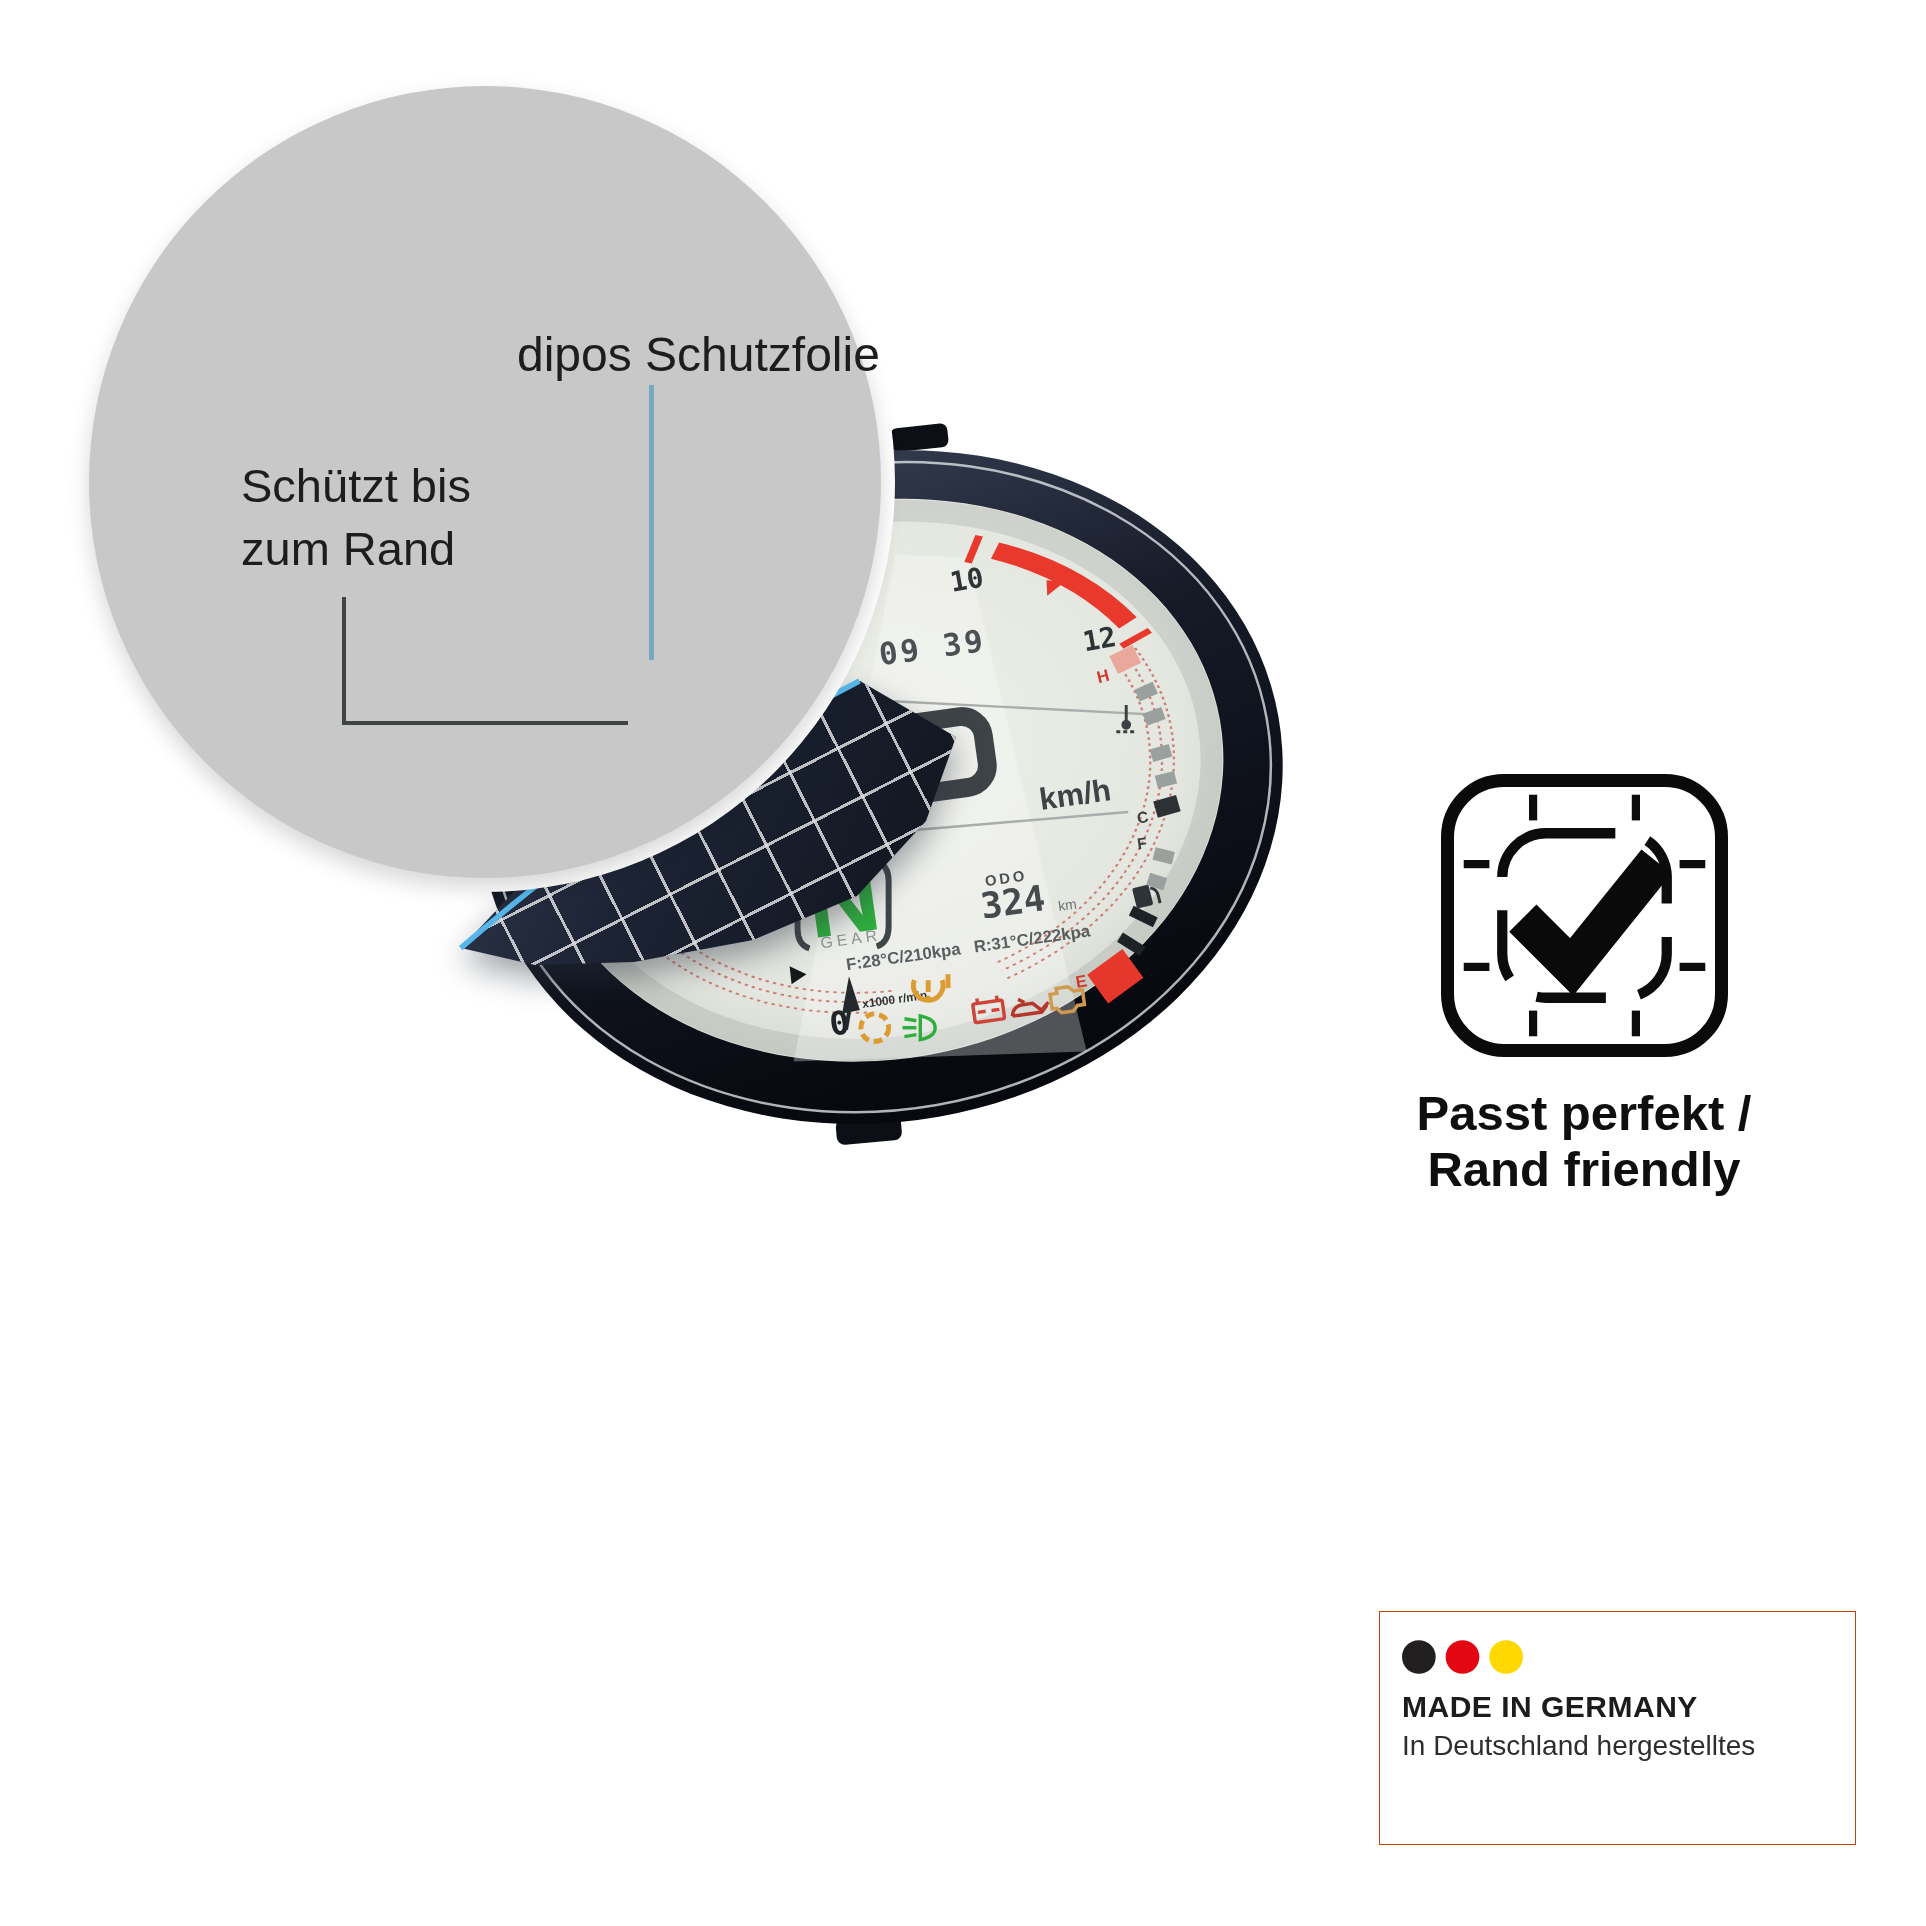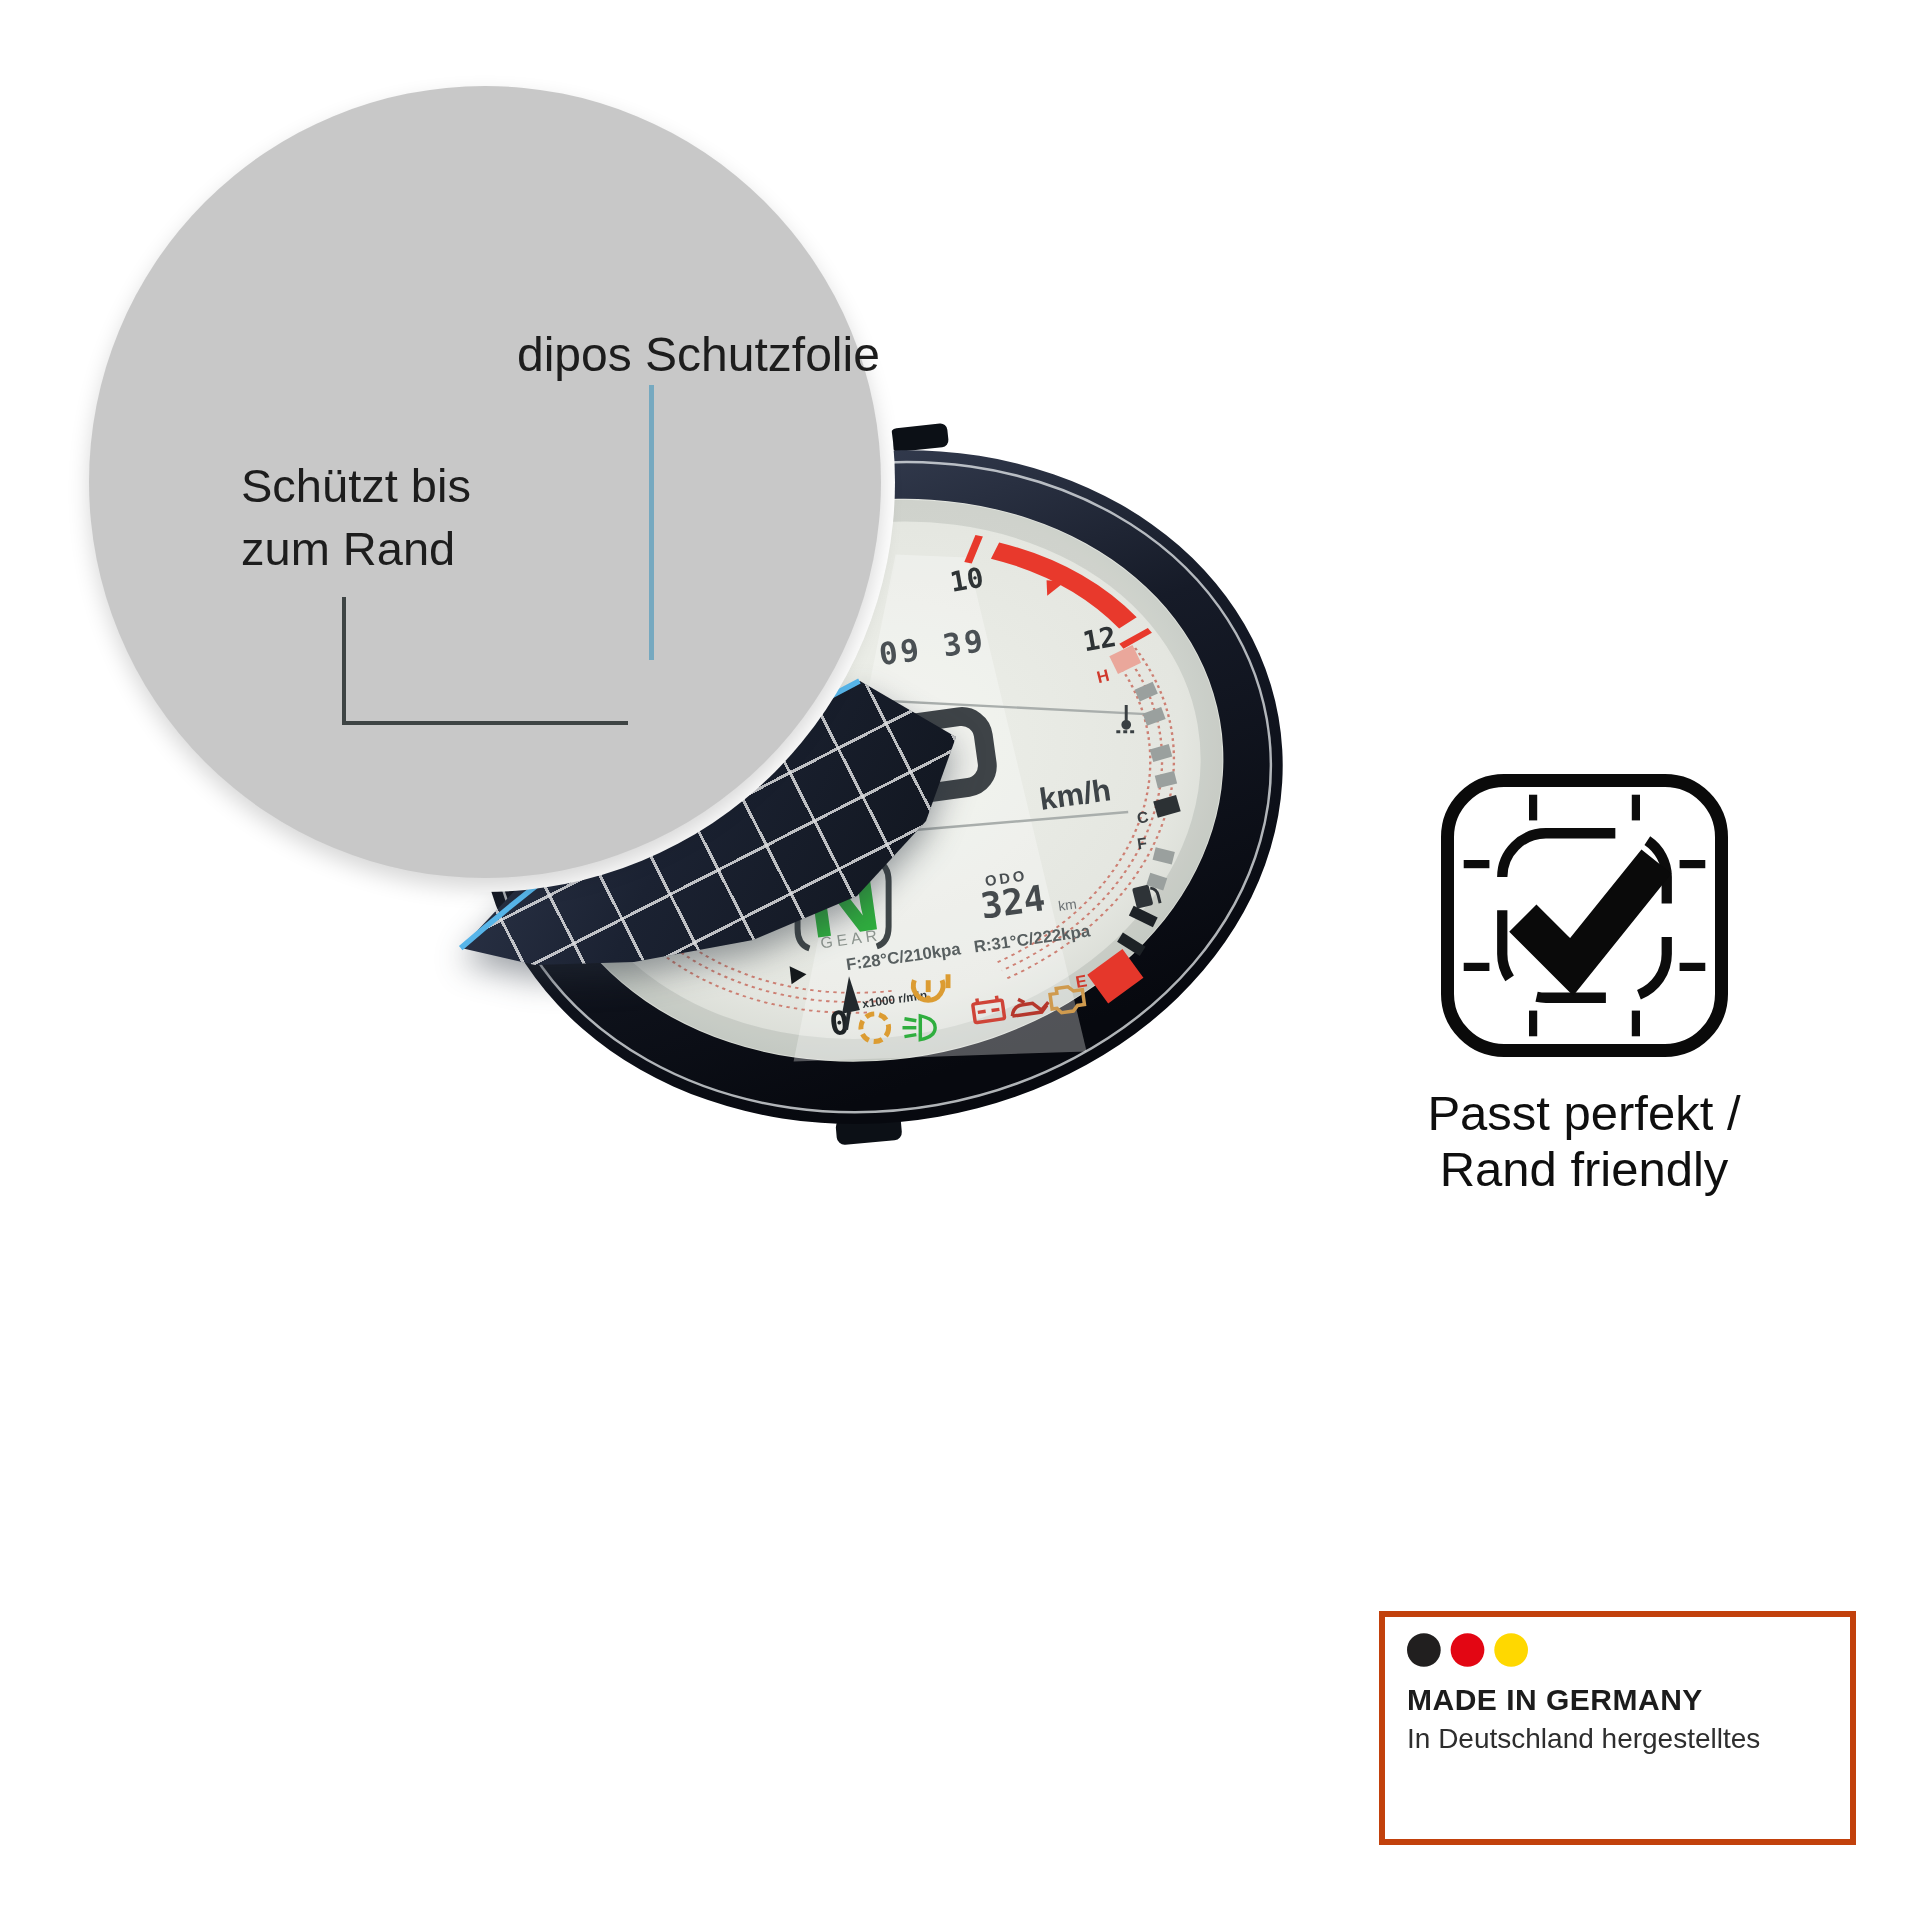--- a/index.html
+++ b/index.html
@@ -28,24 +28,24 @@
   .mag-title{position:absolute;left:428px;top:241px;font-size:48px;color:#1d1d1d;white-space:nowrap;}
   .mag-protect{position:absolute;left:152px;top:368px;font-size:47px;color:#1d1d1d;line-height:63px;}
   .callout-v{position:absolute;left:560px;top:299px;width:5px;height:275px;background:#76a9c0;}
   .bracket-v{position:absolute;left:253px;top:511px;width:4px;height:128px;background:#3e4444;}
   .bracket-h{position:absolute;left:253px;top:635px;width:286px;height:4px;background:#3e4444;}
   
   .fit-wrap{position:absolute;left:1366px;top:762px;width:436px;text-align:center;}
   .fit-icon{position:relative;margin:12px auto 0;width:261px;height:257px;border:13px solid #0a0a0a;
             border-radius:63px;background:#fff;}
   .fit-icon svg{position:absolute;left:0;top:0;width:100%;height:100%;}
-  .fit-text{margin-top:28px;font-size:49px;line-height:56px;color:#0f0f0f;}
+  .fit-text{margin-top:28px;font-size:49px;line-height:56px;color:#0f0f0f;font-weight:bold;}
   
   .mig{position:absolute;left:1379px;top:1611px;width:477px;height:234px;background:#fff;
-       border:6px solid #c2410c;box-sizing:border-box;padding:16px 20px 0 22px;}
+       border:1px solid #c2410c;box-sizing:border-box;padding:28px 20px 0 22px;}
   .mig-dots{display:flex;gap:10px;height:34px;}
   .mig-title{margin-top:16px;font-size:30px;font-weight:bold;color:#1c1c1c;letter-spacing:0.5px;}
   .mig-line{font-size:28px;color:#2e2e2e;line-height:44px;}
   .mig-line:first-of-type{margin-top:4px;}
 </style>
 </head>
 <body>
 
 <div id="stage">
 

